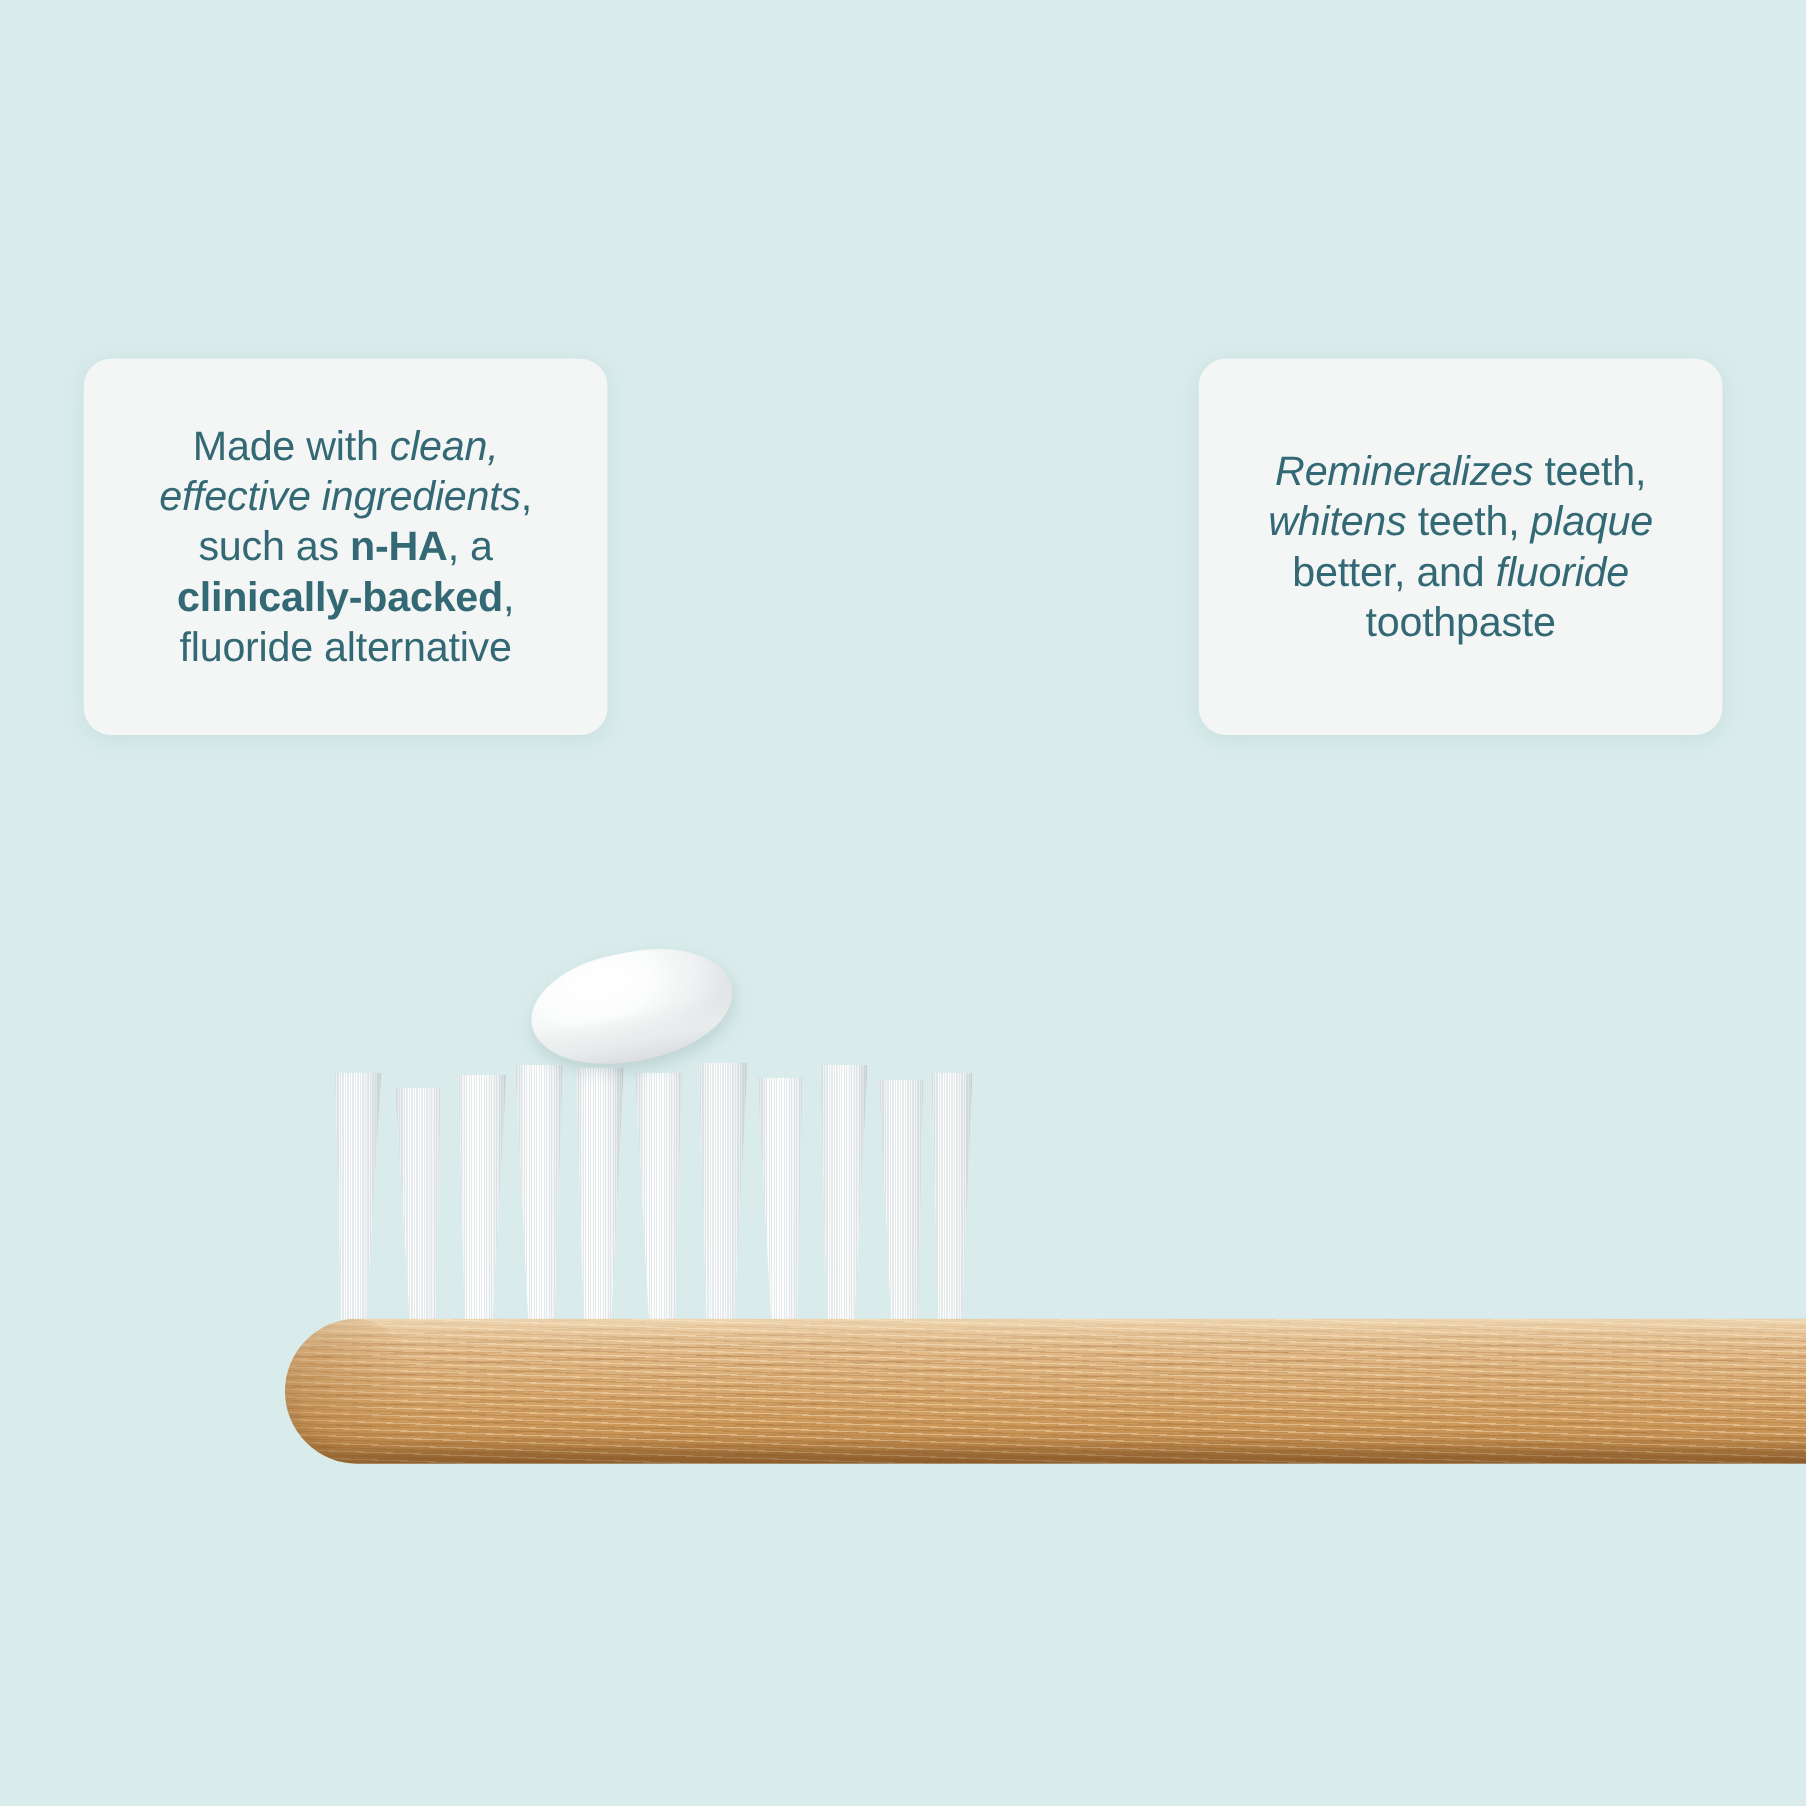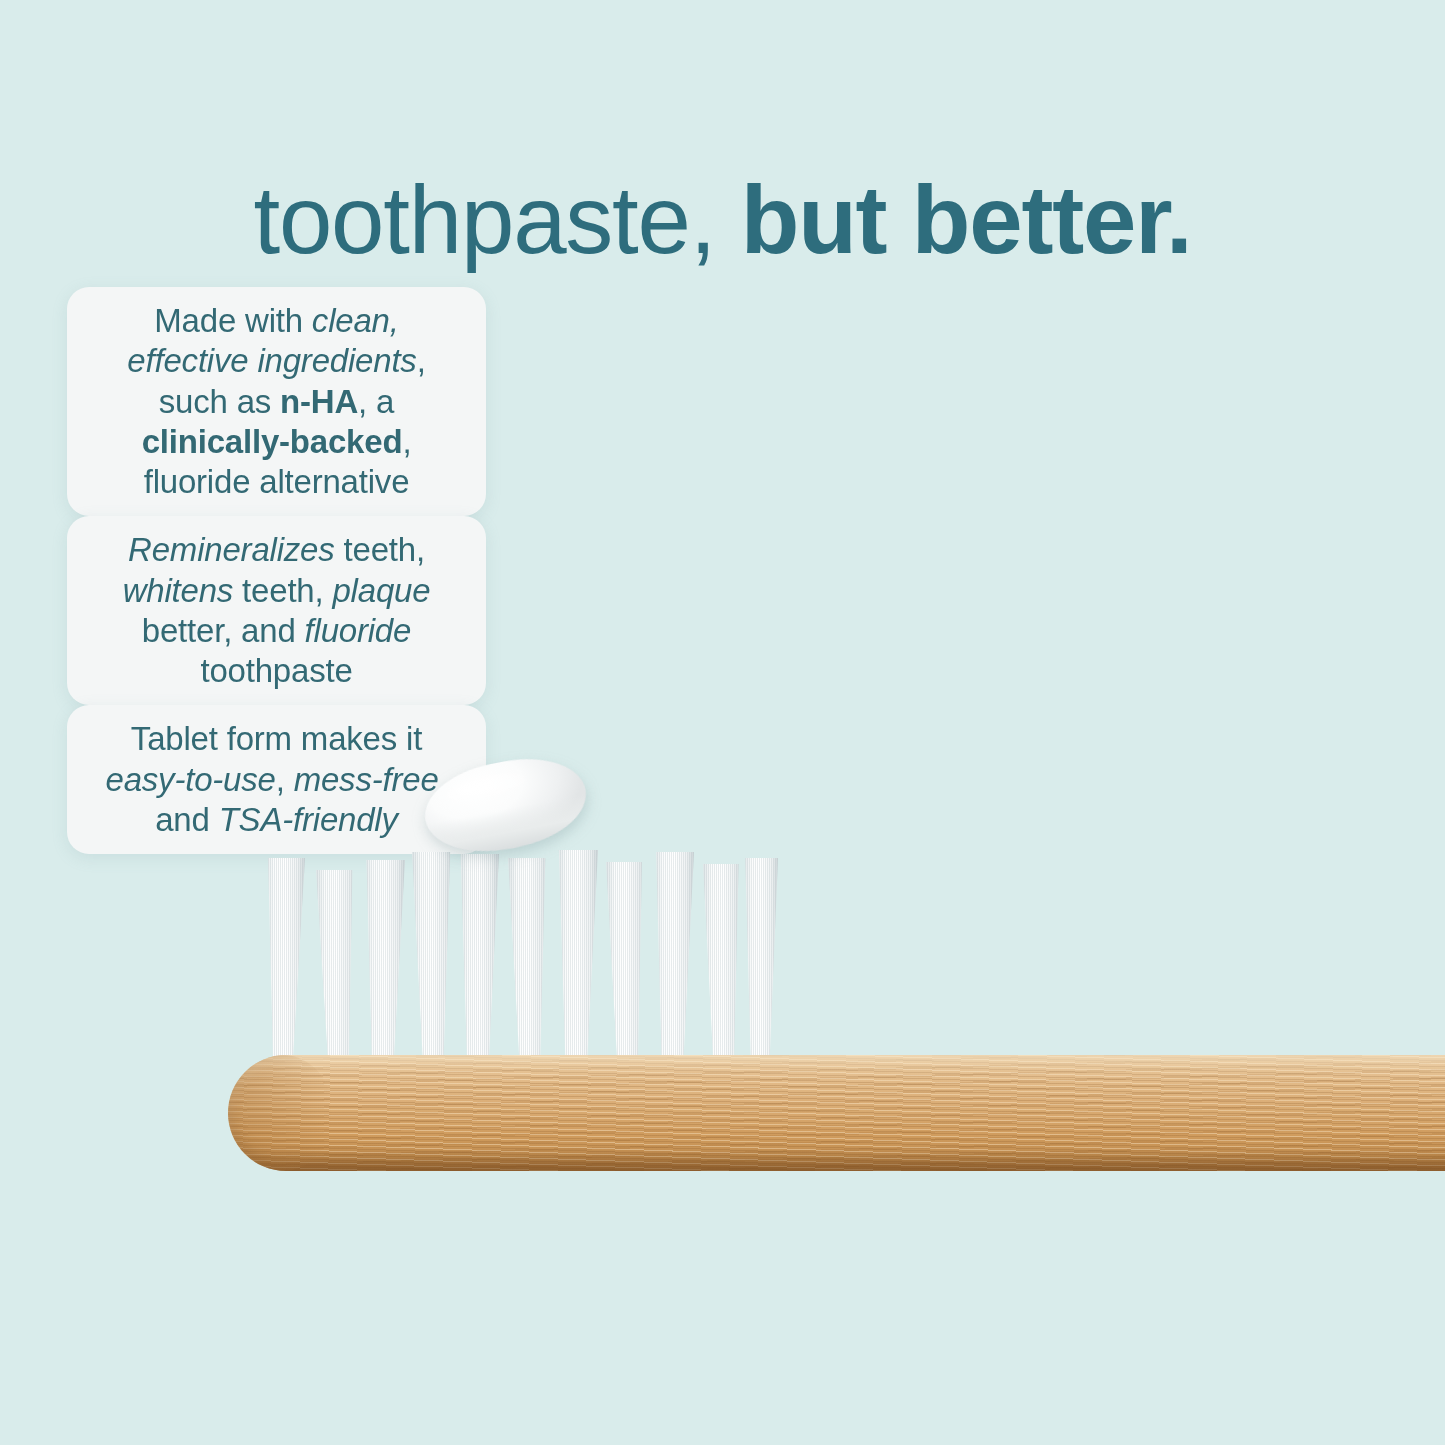--- a/index.html
+++ b/index.html
@@ -38,21 +38,20 @@
 
   
   #cards {
     position: absolute;
     left: 67px;
     top: 287px;
     width: 1311px;
     height: 301px;
     display: flex;
     justify-content: space-between;
-    flex-direction: column;
   }
   .card {
     width: 419px;
     height: 301px;
     background: #f4f6f6;
     border-radius: 22px;
     box-shadow: 0 4px 16px rgba(120, 155, 160, 0.16);
     display: flex;
     align-items: center;
     justify-content: center;
@@ -202,33 +201,27 @@
     width: 104px;
     border-radius: 58px 50% 50% 58px / 58px 50% 50% 58px;
     background: linear-gradient(90deg, rgba(168,118,62,0.38), rgba(168,118,62,0));
   }
 </style>
 </head>
 <body>
 
 <div id="page">
 
-  <h1 id="headline">
-    <span class="light">toothpaste,</span><span class="heavy"> but better.</span>
-  </h1>
 
   <div id="cards">
     <div class="card">
       <div class="card-text"><span>Made with </span><i>clean, effective ingredients</i><span>, such as </span><b>n-HA</b><span>, a </span><b>clinically-backed</b><span>, fluoride alternative</span></div>
     </div>
     <div class="card">
       <div class="card-text"><em>Remineralizes</em><span> teeth, </span><em>whitens</em><span> teeth, </span><em>plaque</em><span> better, and </span><em>fluoride</em><span> toothpaste</span></div>
-    </div>
-    <div class="card">
-      <div class="card-text"><span>Tablet form makes it </span><em>easy-to-use</em><span>, </span><em>mess-free</em><span>, and </span><em>TSA-friendly</em></div>
     </div>
   </div>
 
   <div id="brush-scene">
 
     <div id="bristles">
         <div class="tuft" style="left: 265px; width: 40px; height: 200px; clip-path: polygon(3px 0px, 40px 0px, 28px 200px, 8px 200px);"></div>
         <div class="tuft" style="left: 316px; width: 40px; height: 188px; clip-path: polygon(0px 0px, 36.4px 0px, 32.9px 188px, 11.9px 188px);"></div>
         <div class="tuft" style="left: 364px; width: 41px; height: 198px; clip-path: polygon(2.4px 0px, 41px 0px, 29.9px 198px, 7.9px 198px);"></div>
         <div class="tuft" style="left: 412px; width: 40px; height: 206px; clip-path: polygon(0px 0px, 38.2px 0px, 31.7px 206px, 10.7px 206px);"></div>

